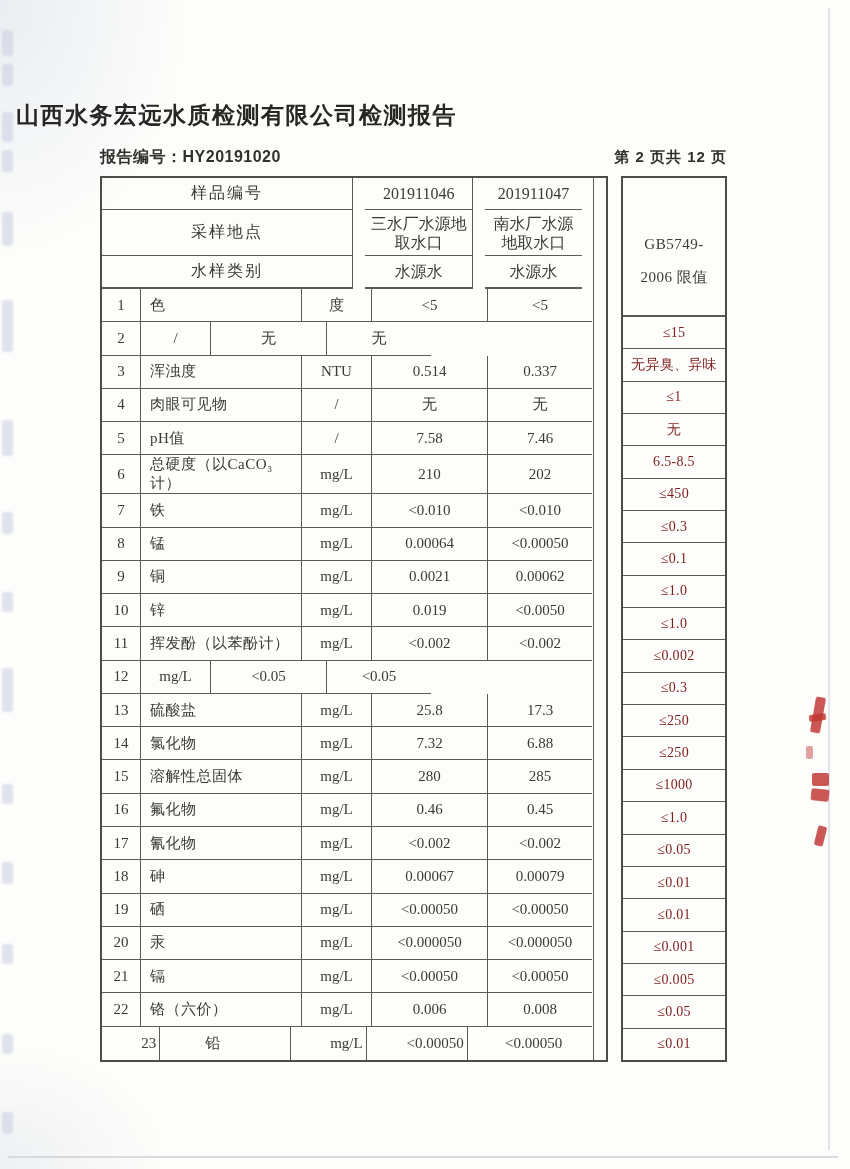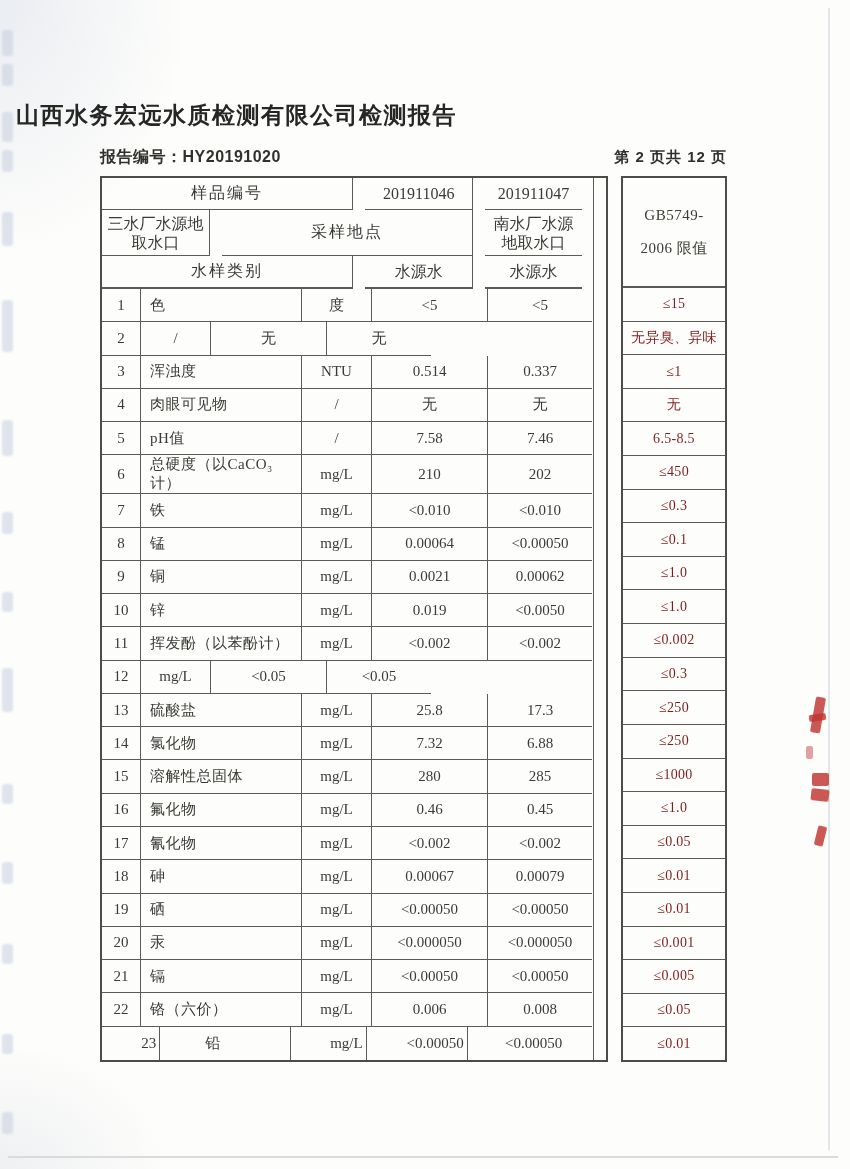--- a/index.html
+++ b/index.html
@@ -46,21 +46,21 @@
   .c-hv{width:116px;border-right:1px solid #5a5a56;font-size:16px;text-align:center;white-space:pre-line;line-height:19px;}
   .c-hv2{width:104px;font-size:16px;text-align:center;white-space:pre-line;line-height:19px;}
   .hrow3 .cell{border-bottom-width:2px;}
   .strip-overlay{position:absolute;top:0;right:0;width:13px;height:100%;
     background:#fdfdfb;border-left:1px solid #5a5a56;}
   
   .limit-table{position:absolute;left:621px;top:176px;width:106px;height:886px;
     border:2px solid #4c4c48;display:flex;flex-direction:column;}
   .limit-header{flex:none;height:110px;border-bottom:2px solid #5a5a56;
     display:flex;flex-direction:column;align-items:center;justify-content:center;
-    font-size:15px;letter-spacing:.5px;line-height:33px;color:#3a3a36;}
+    font-size:15px;letter-spacing:.5px;line-height:33px;color:#3a3a36;margin-top:29px;}
   .limit-cell{flex:1 1 0;display:flex;align-items:center;justify-content:center;
     font-size:14px;color:#7f1d1d;border-bottom:1px solid #5a5a56;letter-spacing:.3px;}
   .limit-table .limit-cell:last-child{border-bottom:none;}
 </style>
 </head>
 <body>
 
 <div class="scan-tint-tl"></div>
 <div class="scan-tint-bl"></div>
 <div id="edge-marks">
@@ -97,23 +97,23 @@
 </div>
 
 <div class="main-table">
   <div class="trow hrow" style="height:32px">
     <div class="cell c-hlabel">样品编号</div>
     <div class="cell c-hv">201911046</div>
     <div class="cell c-hv2">201911047</div>
     <div class="cell c-fill"></div>
   </div>
   <div class="trow hrow" style="height:46px">
+    <div class="cell c-hlabel">采样地点</div>
     <div class="cell c-hv">三水厂水源地
 取水口</div>
-    <div class="cell c-hlabel">采样地点</div>
     <div class="cell c-hv2">南水厂水源
 地取水口</div>
     <div class="cell c-fill"></div>
   </div>
   <div class="trow hrow hrow3" style="height:33px">
     <div class="cell c-hlabel">水样类别</div>
     <div class="cell c-hv">水源水</div>
     <div class="cell c-hv2">水源水</div>
     <div class="cell c-fill"></div>
   </div>

